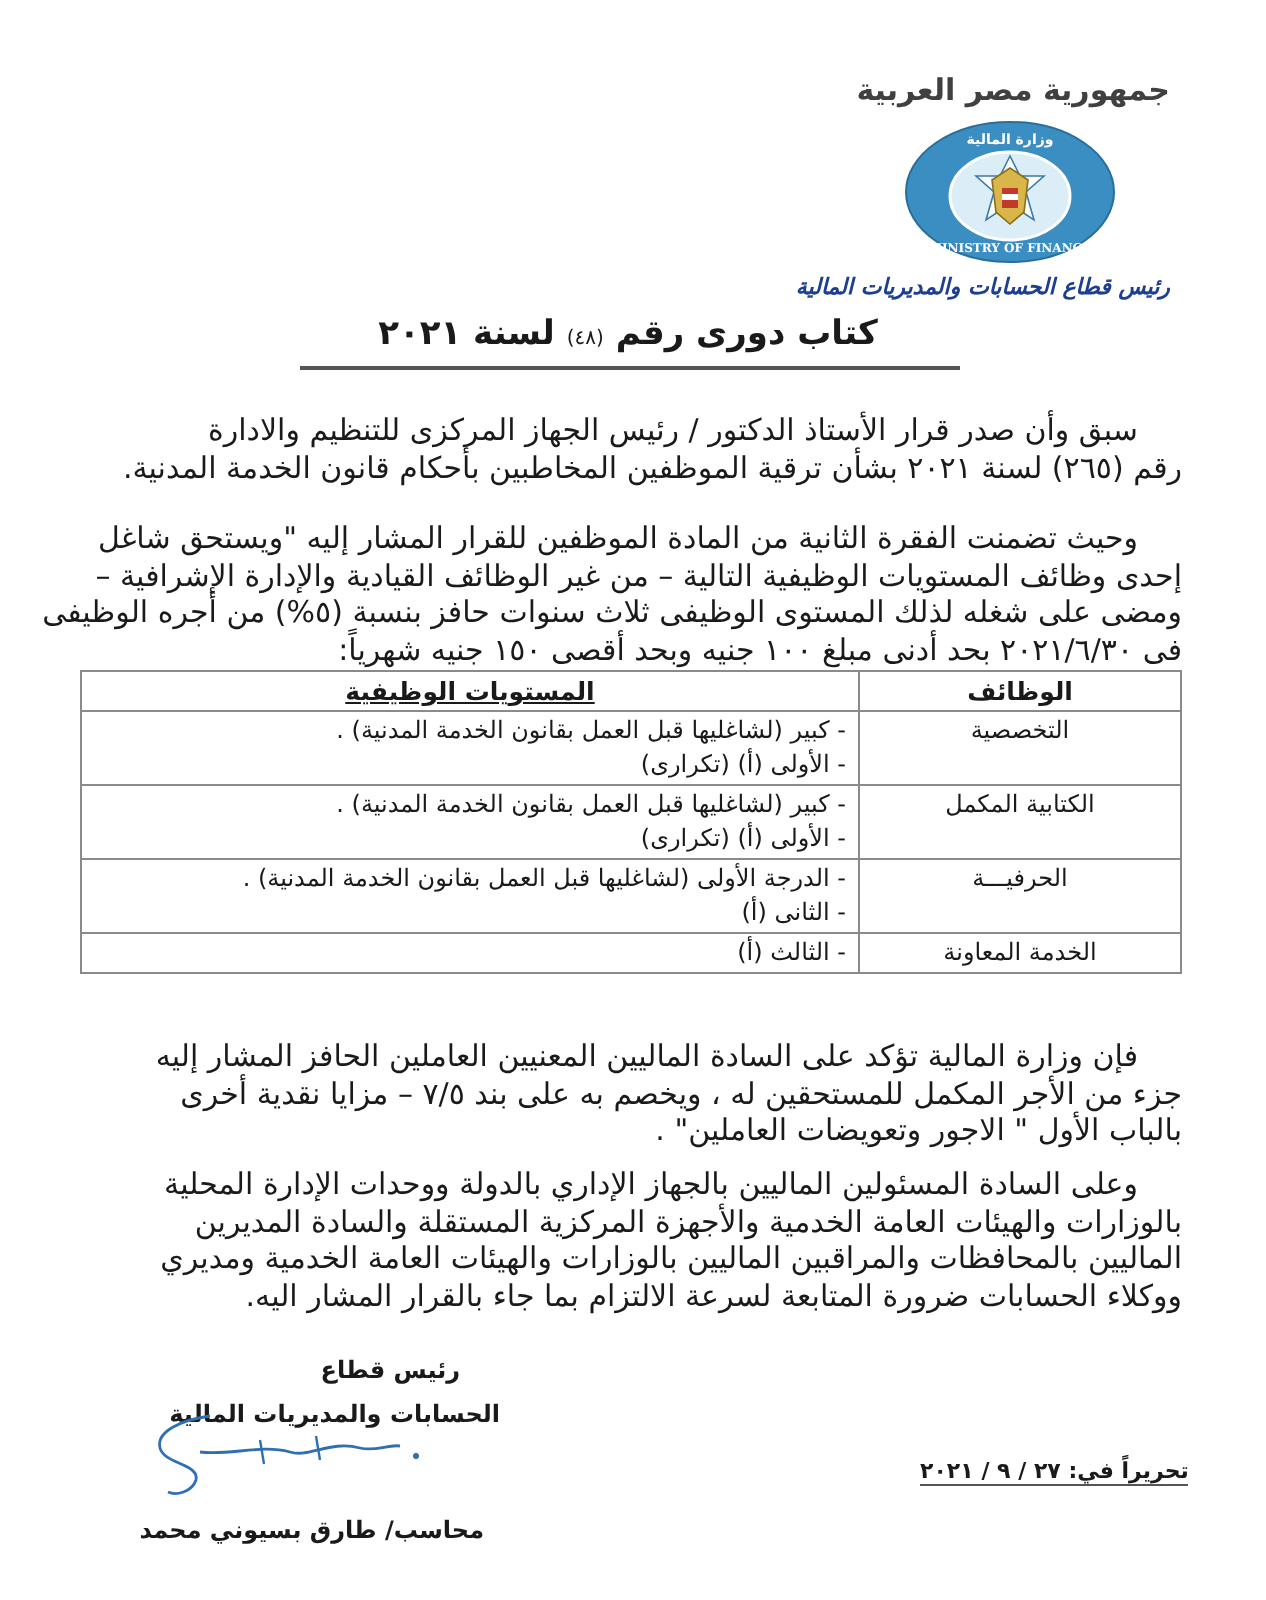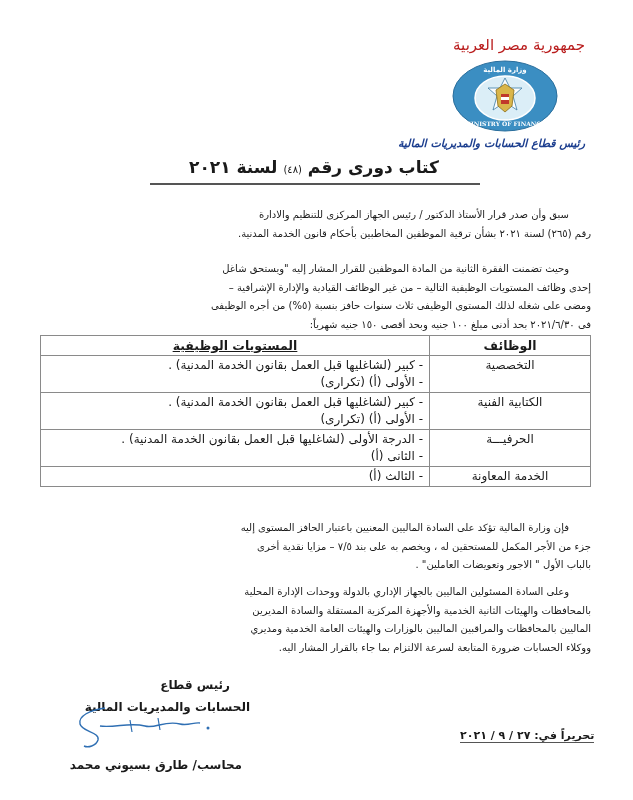--- a/index.html
+++ b/index.html
@@ -4,38 +4,38 @@
 <style>
   html, body { margin: 0; padding: 0; }
   body {
     width: 633px; height: 800px; background: #ffffff; position: relative; overflow: hidden;
     font-family: "DejaVu Sans", sans-serif; color: #1a1a1a;
   }
   .rtl { direction: rtl; unicode-bidi: embed; }
   .abs { position: absolute; }
 
   .country {
-    right: 48px; top: 36px; font-size: 15px; font-weight: normal; color: #b91c1c; white-space: nowrap;
+    right: 48px; top: 36px; font-size: 15px; font-weight: bold; color: #404040; white-space: nowrap;
   }
   .logo {
     left: 452px; top: 60px; width: 106px; height: 72px;
   }
   .sector {
     right: 48px; top: 137px; font-size: 11px; font-weight: bold; color: #1d3f8f; font-style: italic; white-space: nowrap;
   }
   .title {
     left: 154px; top: 157px; width: 320px; text-align: center; font-size: 17px; font-weight: bold; white-space: nowrap;
   }
   .title-rule {
     left: 150px; top: 183px; width: 330px; height: 0; border-top: 2px solid #555;
   }
   .title .num { font-size: 10px; font-weight: normal; }
 
   .para {
-    right: 42px; width: 540px; font-size: 10px; line-height: 18.5px; text-align: justify;
+    right: 42px; width: 540px; font-size: 15px; line-height: 18.5px; text-align: justify;
   }
   .para .line { display: block; white-space: nowrap; text-align: right; }
   .para .line.first { padding-right: 22px; }
 
   .p1 { top: 206px; }
   .p2 { top: 260px; }
   .p3 { top: 519px; }
   .p4 { top: 583px; }
 
   table.levels {
@@ -111,21 +111,21 @@
   </thead>
   <tbody>
     <tr>
       <td class="job">التخصصية</td>
       <td class="lvl">
         <span>- كبير (لشاغليها قبل العمل بقانون الخدمة المدنية) .</span>
         <span>- الأولى (أ) (تكرارى)</span>
       </td>
     </tr>
     <tr>
-      <td class="job">الكتابية الفنية</td>
+      <td class="job">الكتابية المكمل</td>
       <td class="lvl">
         <span>- كبير (لشاغليها قبل العمل بقانون الخدمة المدنية) .</span>
         <span>- الأولى (أ) (تكرارى)</span>
       </td>
     </tr>
     <tr>
       <td class="job">الحرفيـــة</td>
       <td class="lvl">
         <span>- الدرجة الأولى (لشاغليها قبل العمل بقانون الخدمة المدنية) .</span>
         <span>- الثانى (أ)</span>
@@ -134,28 +134,28 @@
     <tr>
       <td class="job">الخدمة المعاونة</td>
       <td class="lvl">
         <span>- الثالث (أ)</span>
       </td>
     </tr>
   </tbody>
 </table>
 
 <div class="abs rtl para p3">
-  <span class="line first">فإن وزارة المالية تؤكد على السادة الماليين المعنيين باعتبار الحافز المستوى إليه</span>
+  <span class="line first">فإن وزارة المالية تؤكد على السادة الماليين المعنيين العاملين الحافز المشار إليه</span>
   <span class="line">جزء من الأجر المكمل للمستحقين له ، ويخصم به على بند ٧/٥ – مزايا نقدية أخرى</span>
   <span class="line">بالباب الأول " الاجور وتعويضات العاملين" .</span>
 </div>
 
 <div class="abs rtl para p4">
   <span class="line first">وعلى السادة المسئولين الماليين بالجهاز الإداري بالدولة ووحدات الإدارة المحلية</span>
-  <span class="line">بالمحافظات والهيئات الثانية الخدمية والأجهزة المركزية المستقلة والسادة المديرين</span>
+  <span class="line">بالوزارات والهيئات العامة الخدمية والأجهزة المركزية المستقلة والسادة المديرين</span>
   <span class="line">الماليين بالمحافظات والمراقبين الماليين بالوزارات والهيئات العامة الخدمية ومديري</span>
   <span class="line">ووكلاء الحسابات ضرورة المتابعة لسرعة الالتزام بما جاء بالقرار المشار اليه.</span>
 </div>
 
 <div class="abs rtl sig-title1">رئيس قطاع</div>
 <div class="abs rtl sig-title2">الحسابات والمديريات المالية</div>
 
 <svg class="abs signature" viewBox="0 0 150 48">
   <path d="M35 6 C20 8, 8 14, 10 22 C12 30, 30 30, 28 38 C26 44, 18 46, 14 44" fill="none" stroke="#2f6fb3" stroke-width="1.4"></path>
   <path d="M30 24 C45 26, 60 20, 75 24 C85 27, 95 18, 110 22 C118 24, 124 20, 130 21" fill="none" stroke="#2f6fb3" stroke-width="1.4"></path>

